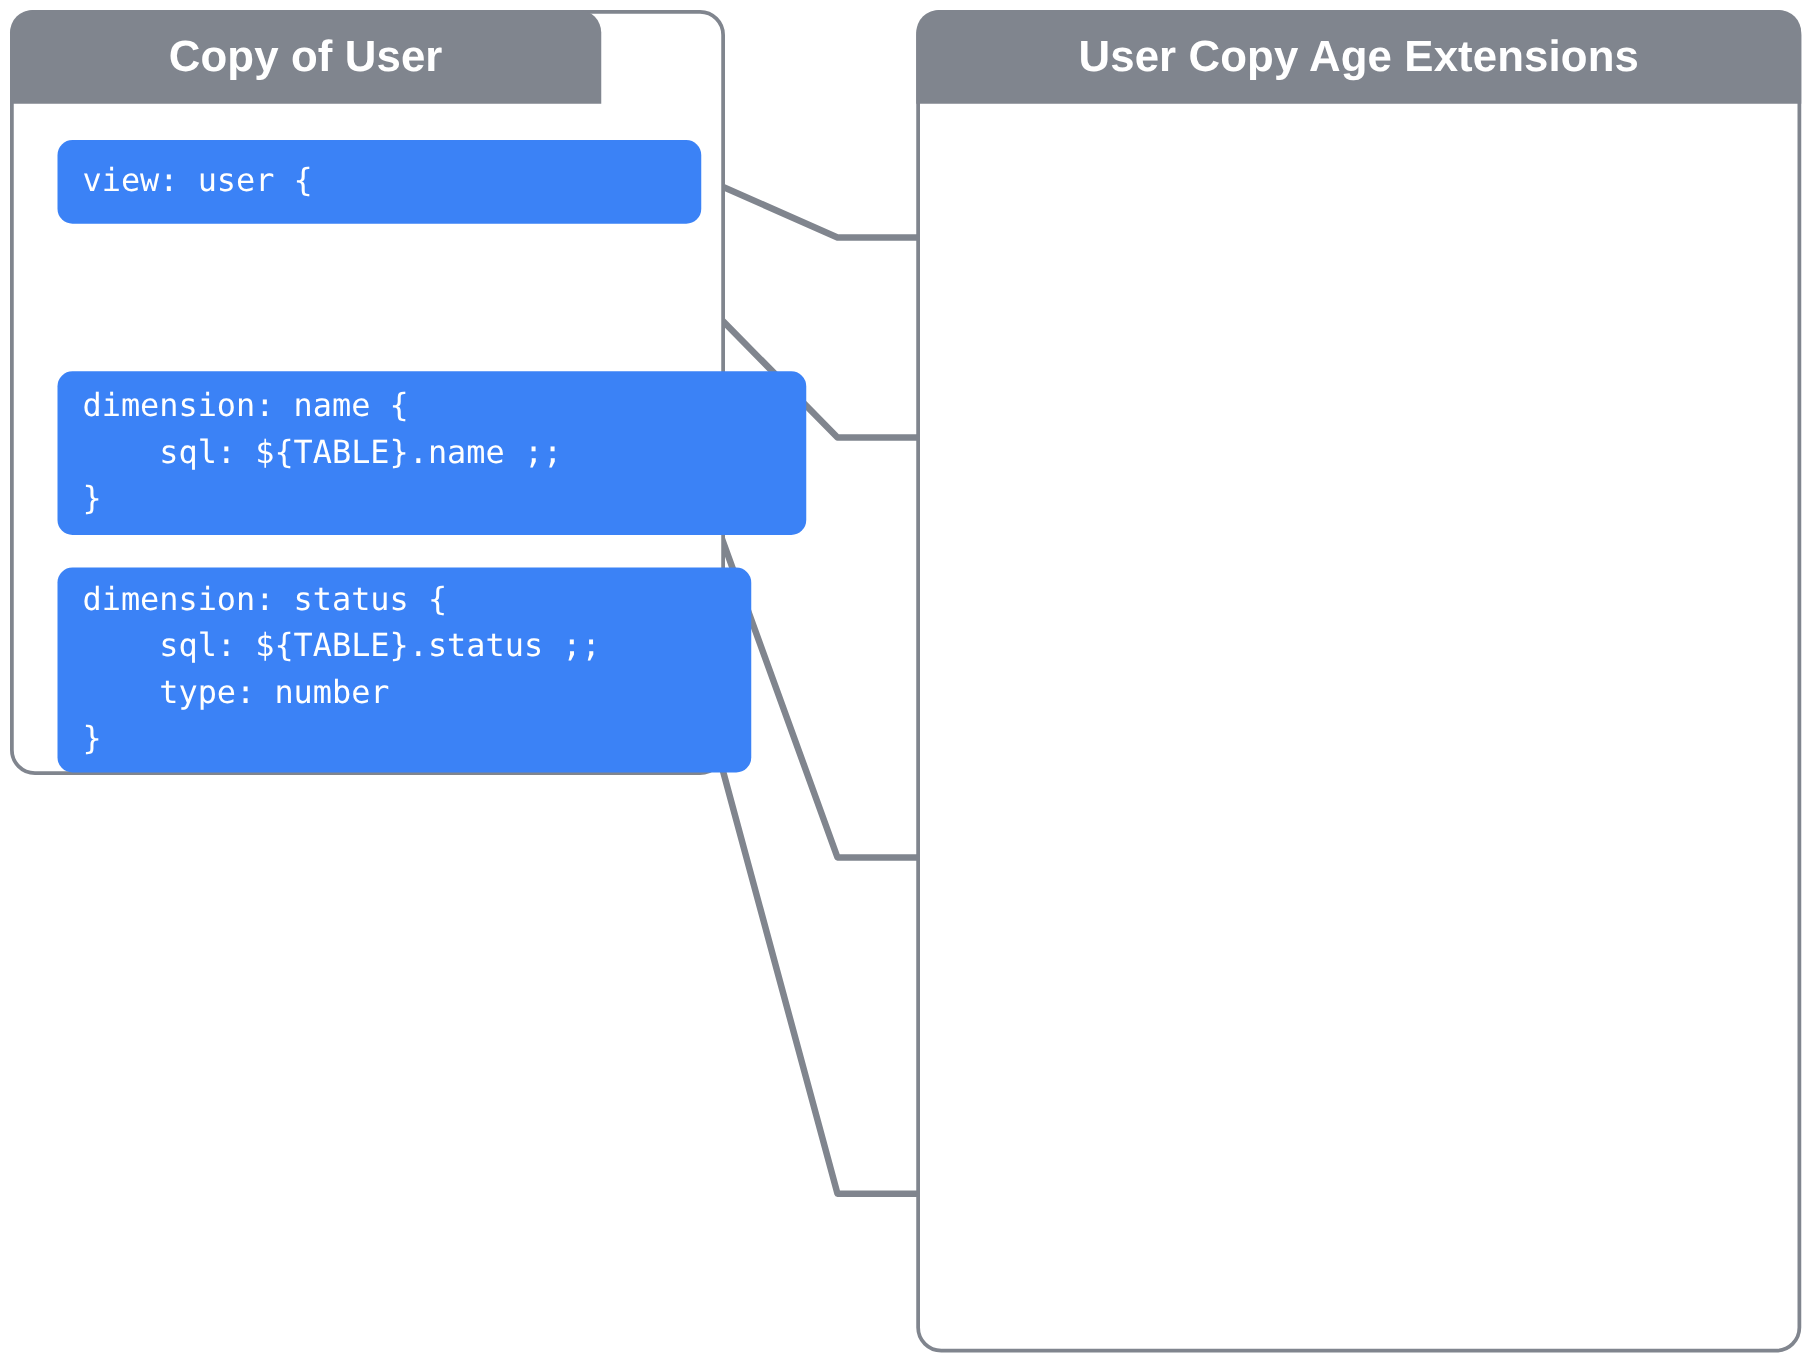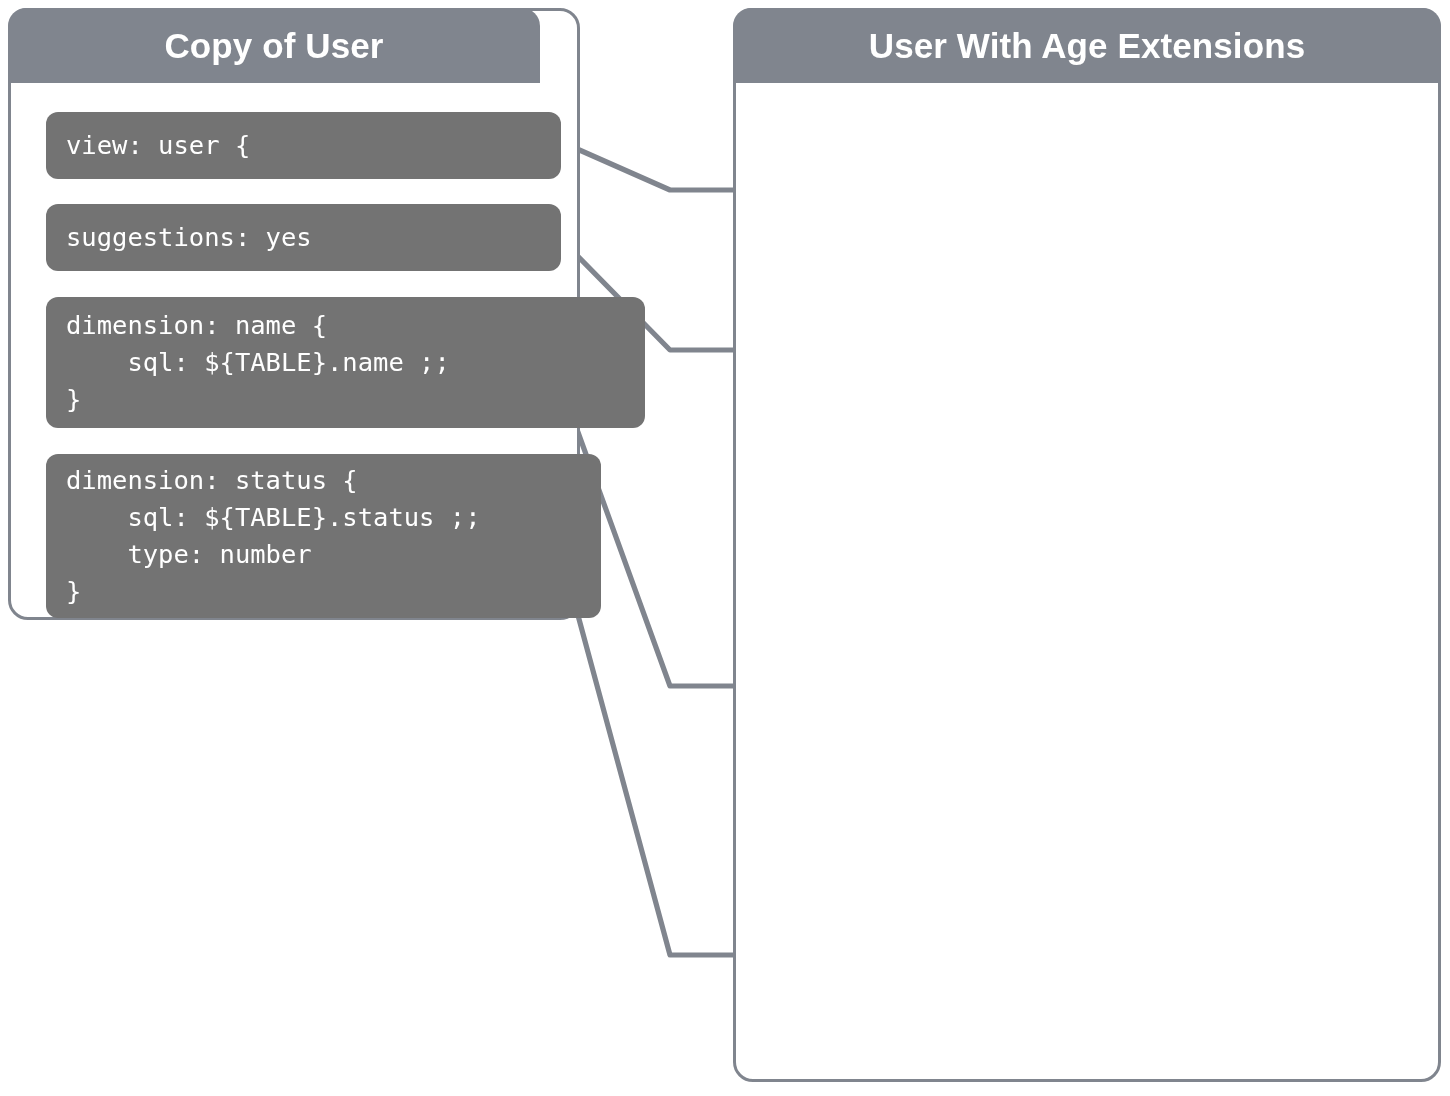--- a/index.html
+++ b/index.html
@@ -27,40 +27,40 @@
     border-radius:18px 18px 0 0;
     display:flex;align-items:center;justify-content:center;
     color:#ffffff;
     font-size:35px;
     font-weight:700;
     letter-spacing:0.1px;
     box-sizing:border-box;
   }
 
   #panel-left{left:8px;top:8px;width:572px;height:612px;}
-  #panel-left .panel-header{width:532px;height:75px;}
+  #panel-left .panel-header{width:473px;height:75px;}
 
   #panel-right{left:733px;top:8px;width:708px;height:1074px;}
   #panel-right .panel-header{width:708px;height:75px;}
 
   
   .code{
     position:absolute;
     border-radius:12px;
     color:#ffffff;
     font-family:"DejaVu Sans Mono","Liberation Mono",monospace;
     font-size:25.5px;
     line-height:37px;
     white-space:pre;
     box-sizing:border-box;
     display:flex;
     align-items:center;
     padding-left:20px;
   }
-  .dark{background:#737373;}
+  .dark{background:#3b82f6;}
 
   
   #l-view        {left:35px; top:101px; width:515px; height:67px;}
   #l-suggestions {left:35px; top:193px; width:515px; height:67px;}
   #l-dim-name    {left:35px; top:286px; width:599px; height:131px;}
   #l-dim-status  {left:35px; top:443px; width:555px; height:164px;}
 
   
   #arrows{position:absolute;left:0;top:0;width:1450px;height:1096px;pointer-events:none;}
 </style>
@@ -82,30 +82,29 @@
       <path d="M550,355 L670,686 L841,686" marker-end="url(#ah)"></path>
       <path d="M550,512 L670,955 L841,955" marker-end="url(#ah)"></path>
     </g>
   </svg>
 
   <div class="panel" id="panel-left">
     <div class="panel-header">Copy of User</div>
 
     <div class="code dark" id="l-view">view: user {</div>
 
-    <div class="code dark" id="l-suggestions">suggestions: yes</div>
 
     <div class="code dark" id="l-dim-name">dimension: name {
     sql: ${TABLE}.name ;;
 }</div>
 
     <div class="code dark" id="l-dim-status">dimension: status {
     sql: ${TABLE}.status ;;
     type: number
 }</div>
   </div>
 
   <div class="panel" id="panel-right">
-    <div class="panel-header">User With Age Extensions</div>
+    <div class="panel-header">User Copy Age Extensions</div>
 
   </div>
 
 </div>
 
 </body></html>

